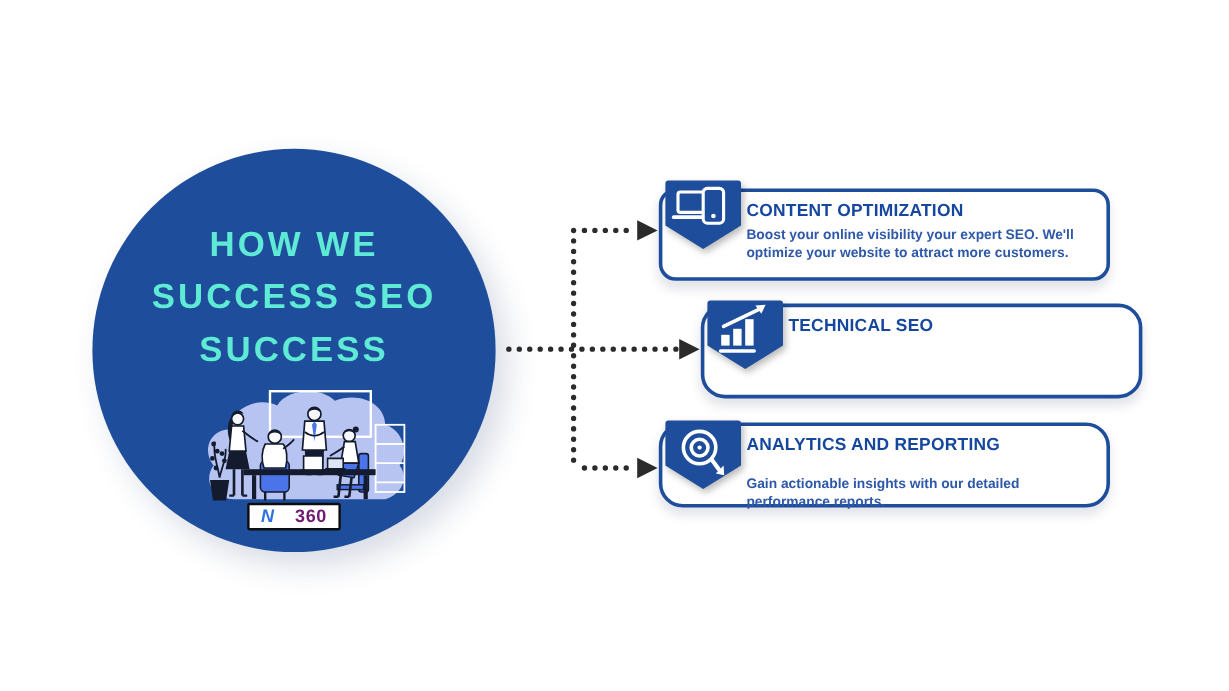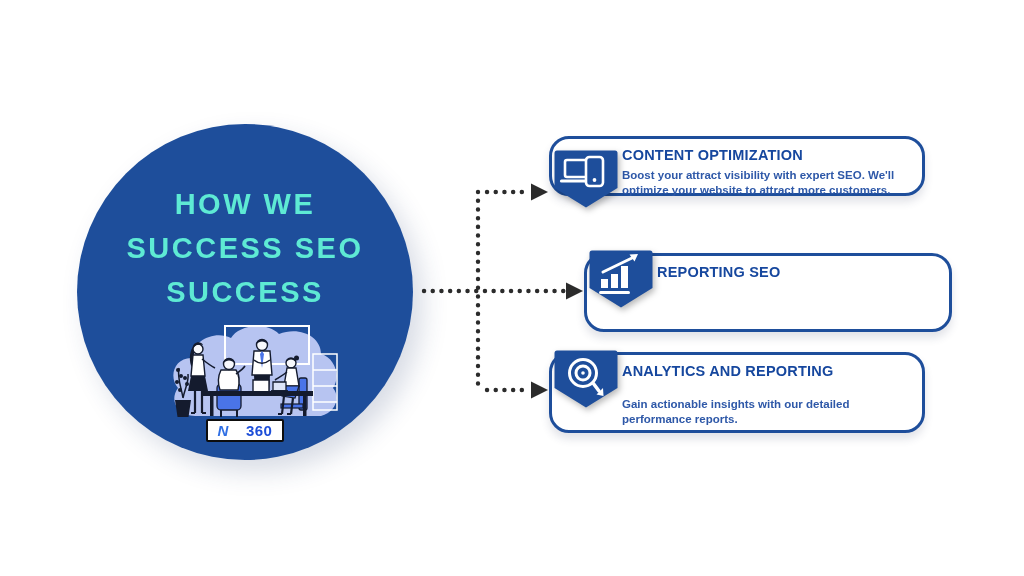--- a/index.html
+++ b/index.html
@@ -29,34 +29,34 @@
     color:#5eead4;font-weight:800;font-size:29px;letter-spacing:2.5px;line-height:44px;
   }
   .illustration{position:absolute;left:88px;top:194px;width:182px;height:102px;}
   .logo{
     position:absolute;left:50%;transform:translateX(-50%);top:295px;
     width:78px;height:23px;background:#fff;border:2px solid #0d0d0d;border-radius:2px;
     display:flex;align-items:center;justify-content:center;
     font-size:15px;font-weight:800;line-height:1;letter-spacing:.5px;
   }
   .logo-n{color:var(--logo-blue);font-style:italic;margin-right:1px;}
-  .logo-360{color:#1d4ed8;margin-left:16px;}
+  .logo-360{color:#701a75;margin-left:16px;}
 
   
   .connectors{position:absolute;left:0;top:0;width:1024px;height:576px;pointer-events:none;}
 
   
   .card{
     position:absolute;background:#fff;
     border:3.5px solid var(--card-border);border-radius:20px;
     box-shadow:0 6px 9px rgba(50,60,90,.14);
   }
-  .card1{left:549px;top:136px;width:376px;height:60px;}
+  .card1{left:549px;top:157px;width:376px;height:77px;border-radius:14px;}
   .card2{left:584px;top:253px;width:368px;height:79px;}
-  .card3{left:549px;top:352px;width:376px;height:81px;text-decoration:underline;}
+  .card3{left:549px;top:352px;width:376px;height:71px;text-decoration:underline;}
   .card-text{position:absolute;left:70px;top:8px;right:8px;}
   .card-title{font-size:14.5px;font-weight:800;color:var(--card-title-text);letter-spacing:.2px;}
   .card-desc{font-size:11.5px;font-weight:600;color:var(--card-body-text);line-height:1.33;margin-top:5px;}
   .card1 .card-desc{max-width:312px;}
   .card2 .card-desc{max-width:300px;}
   .card3 .card-desc{max-width:250px;margin-top:18px;}
 
   
   .badge{position:absolute;width:66px;height:62px;filter:drop-shadow(2px 3px 3px rgba(0,0,0,.28));}
   .badge1{left:553px;top:149px;}
@@ -168,27 +168,27 @@
     <g fill="var(--connector-dark)">
       <path d="M531 183.5 L531 200.5 L548 192 Z"></path>
       <path d="M566 282.5 L566 299.5 L583 291 Z"></path>
       <path d="M531 381.5 L531 398.5 L548 390 Z"></path>
     </g>
   </svg>
 
   <div class="card card1">
     <div class="card-text">
       <div class="card-title">CONTENT OPTIMIZATION</div>
-      <div class="card-desc">Boost your attract visibility with expert SEO. We'll optimize your website to attract more customers.</div>
+      <div class="card-desc">Boost your online visibility your expert SEO. We'll optimize your website to attract more customers.</div>
     </div>
   </div>
 
   <div class="card card2">
     <div class="card-text">
-      <div class="card-title">REPORTING SEO</div>
+      <div class="card-title">TECHNICAL SEO</div>
     </div>
   </div>
 
   <div class="card card3">
     <div class="card-text">
       <div class="card-title">ANALYTICS AND REPORTING</div>
       <div class="card-desc">Gain actionable insights with our detailed performance reports.</div>
     </div>
   </div>
 

